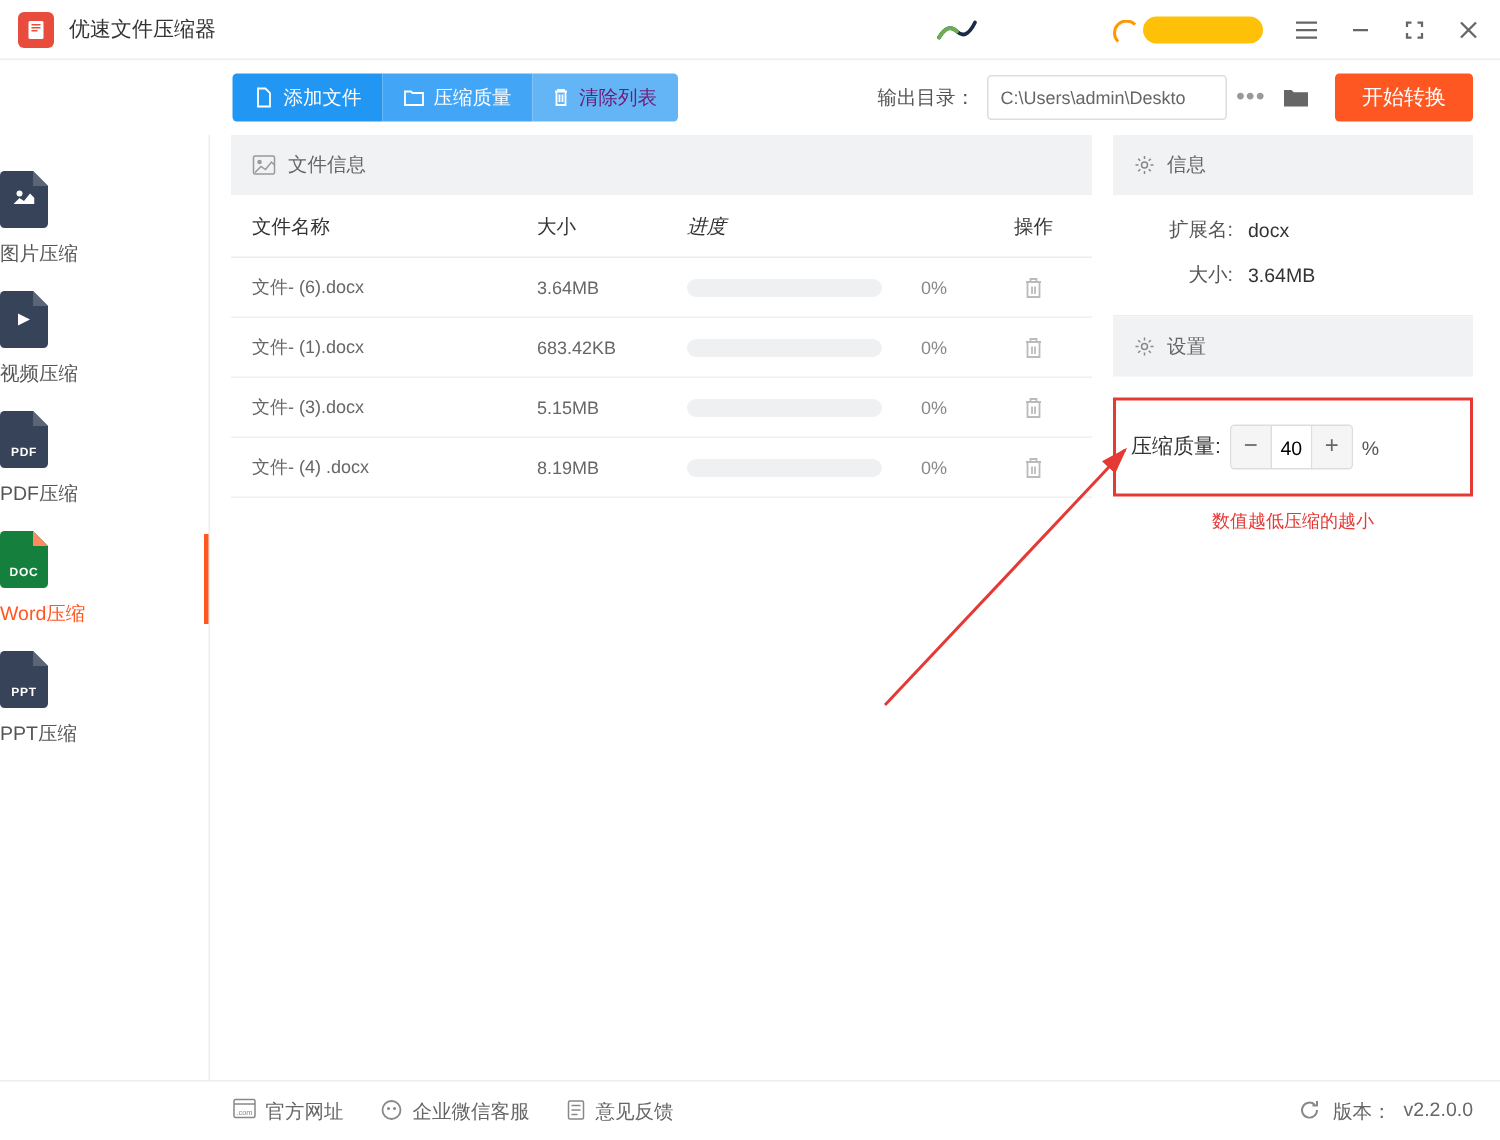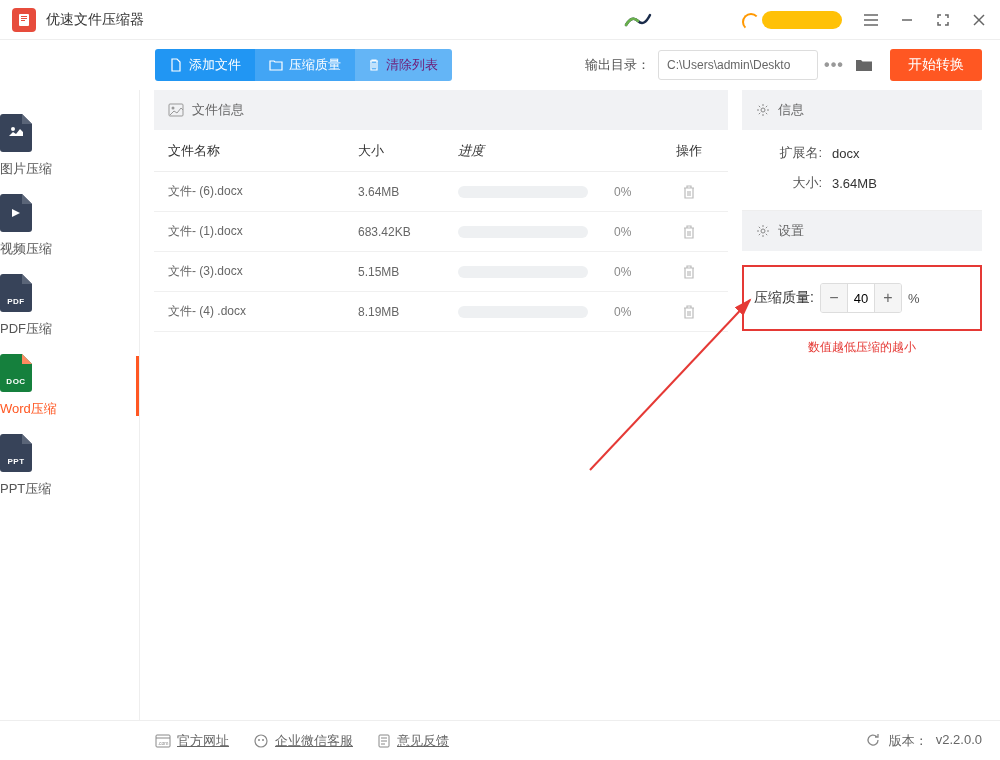--- a/index.html
+++ b/index.html
@@ -66,21 +66,21 @@
 .quality-row { display: flex; align-items: center; gap: 6px; }
 .quality-label { font-size: 14px; color: #333; }
 .stepper { display: flex; border: 1px solid #ddd; border-radius: 3px; overflow: hidden; }
 .step-btn { width: 26px; height: 28px; background: #f5f5f5; display: flex; align-items: center; justify-content: center; color: #666; cursor: pointer; font-size: 16px; }
 .step-val { width: 28px; height: 28px; display: flex; align-items: center; justify-content: center; font-size: 13px; border-left:1px solid #ddd; border-right:1px solid #ddd; }
 .pct-sign { font-size: 13px; color: #555; }
 .hint { color: #e53935; font-size: 12px; text-align: center; margin-top: 8px; }
 
 
 .footer { height: 40px; border-top: 1px solid #eee; display: flex; align-items: center; padding: 0 18px 0 155px; font-size: 13px; color: #666; gap: 24px; }
-.ft-link { display: flex; align-items: center; gap: 6px; cursor: pointer; text-decoration: underline; }
+.ft-link { display: flex; gap: 6px; cursor: pointer; }
 .ft-spacer { flex: 1; }
 .ft-ver { display: flex; gap: 8px; }
 
 
 .arrow { position: absolute; pointer-events: none; }
 
 svg { display: block; }
 </style>
 </head>
 <body>

